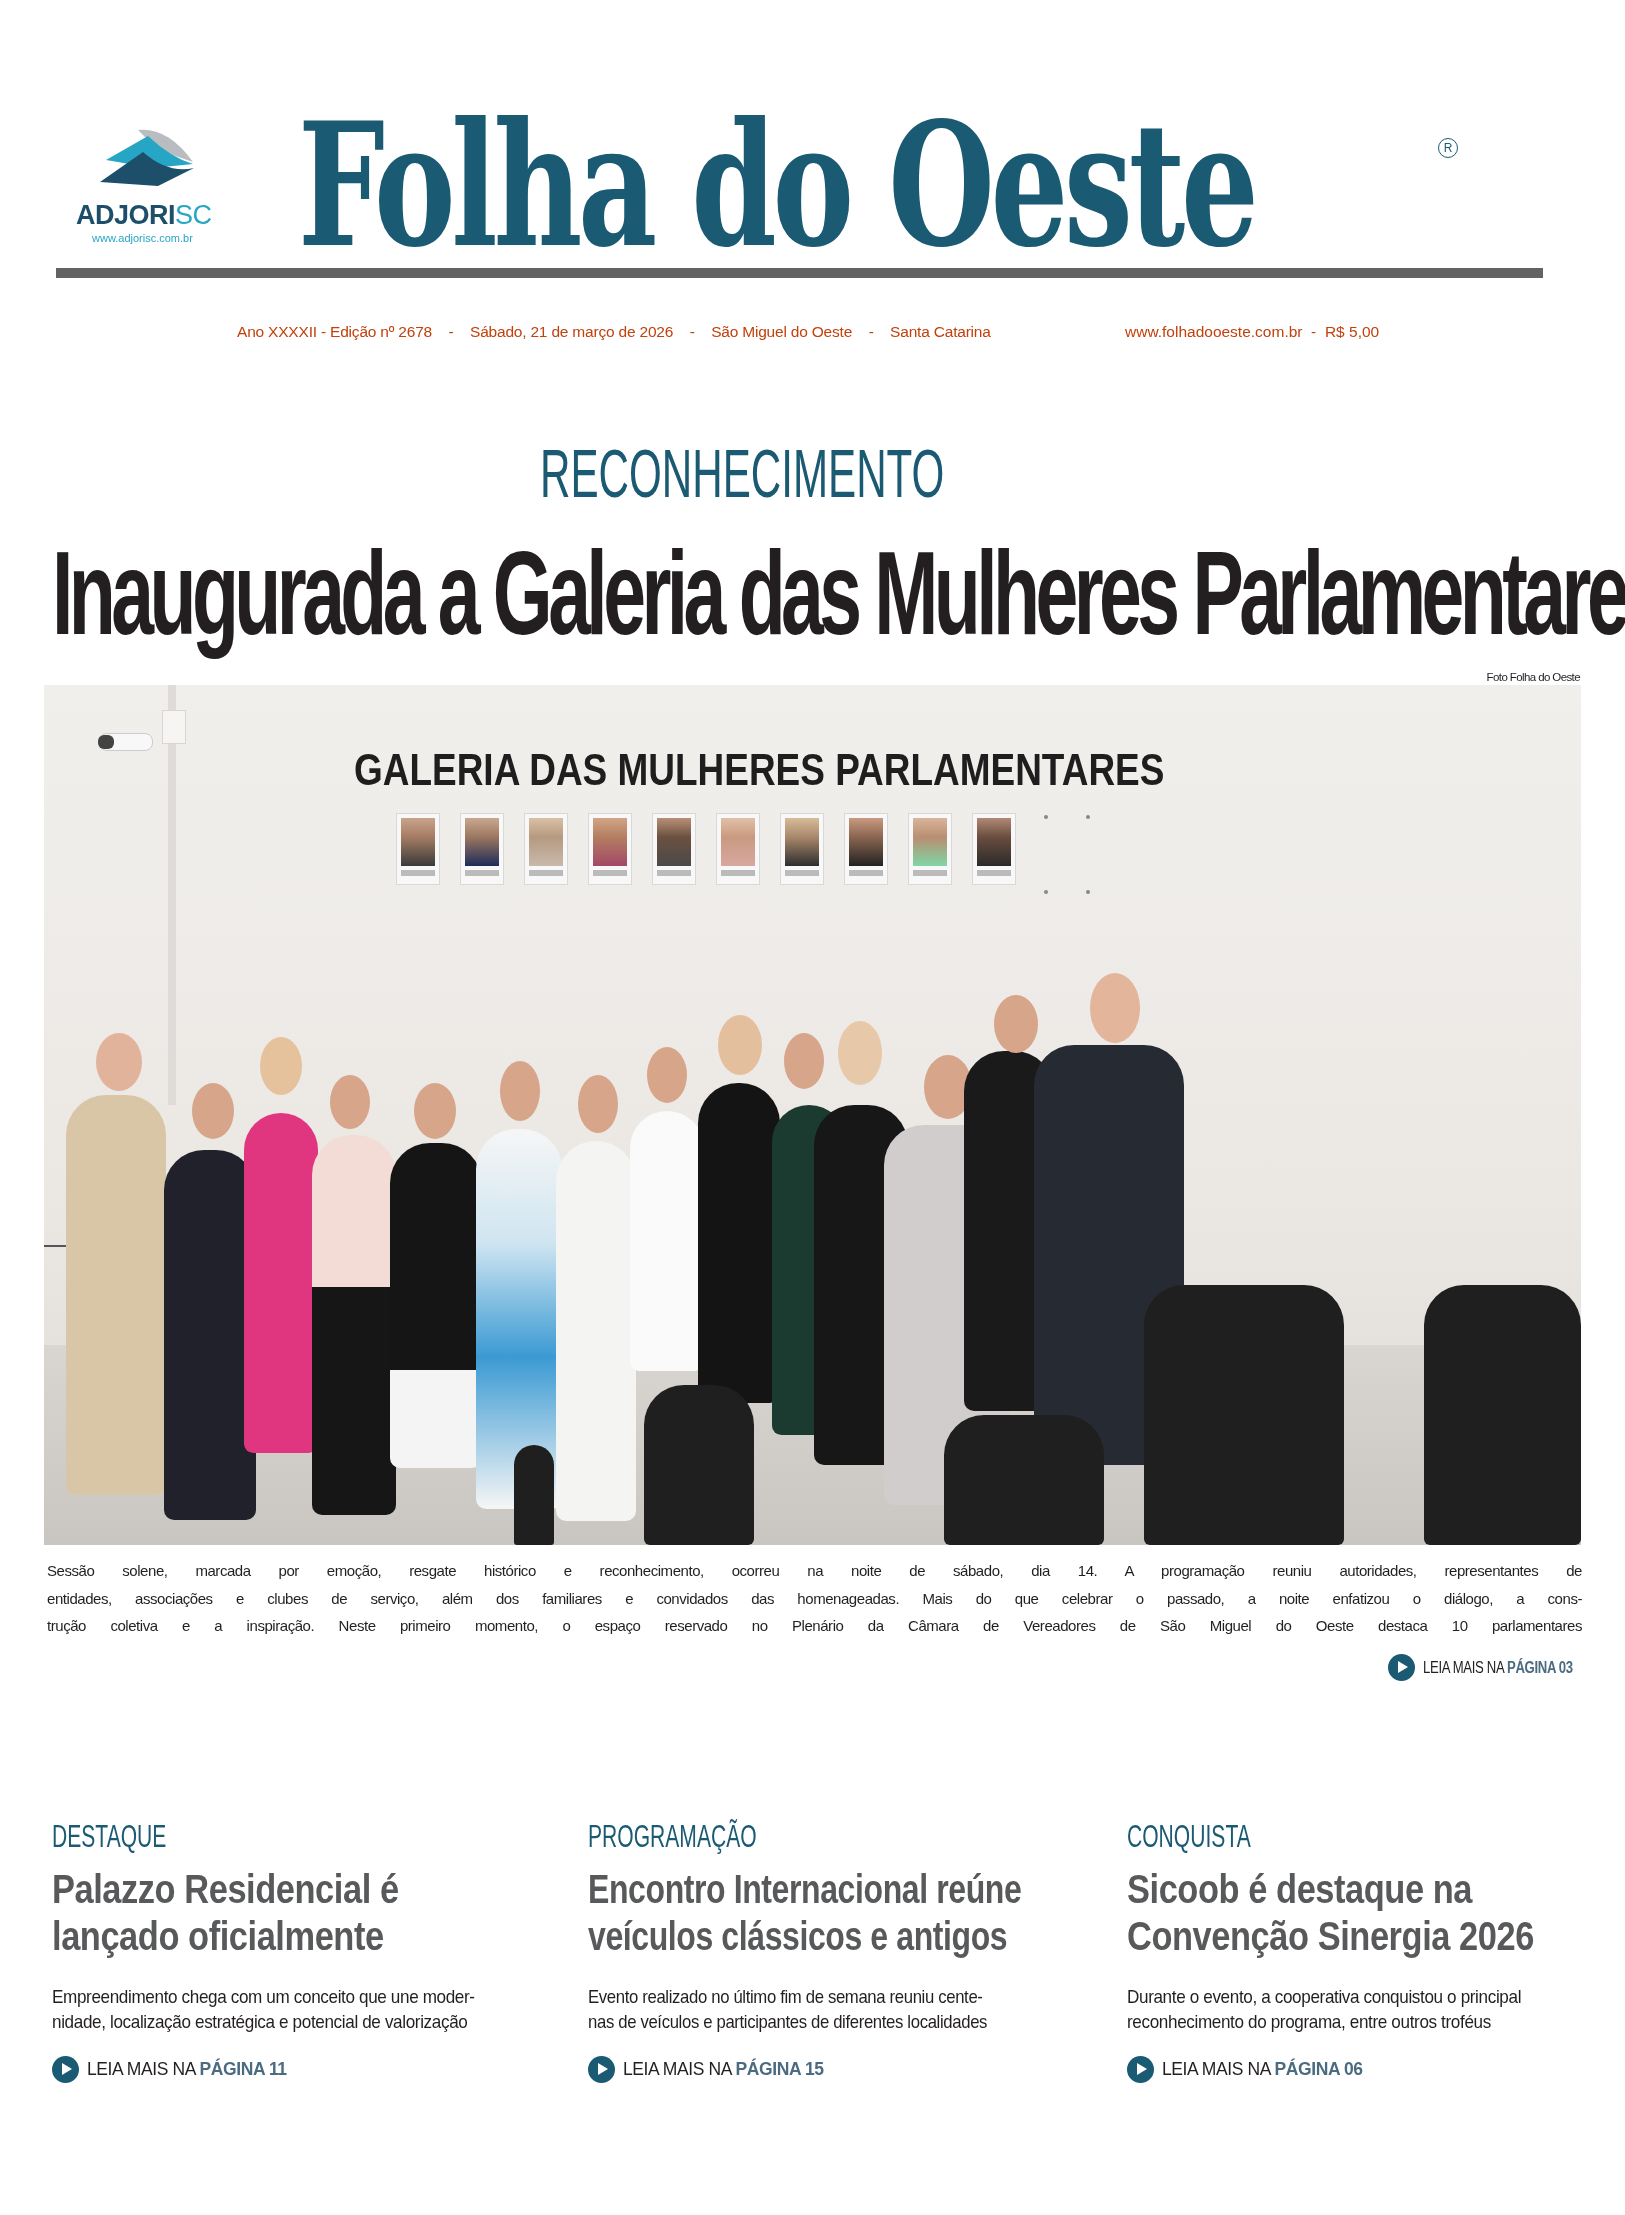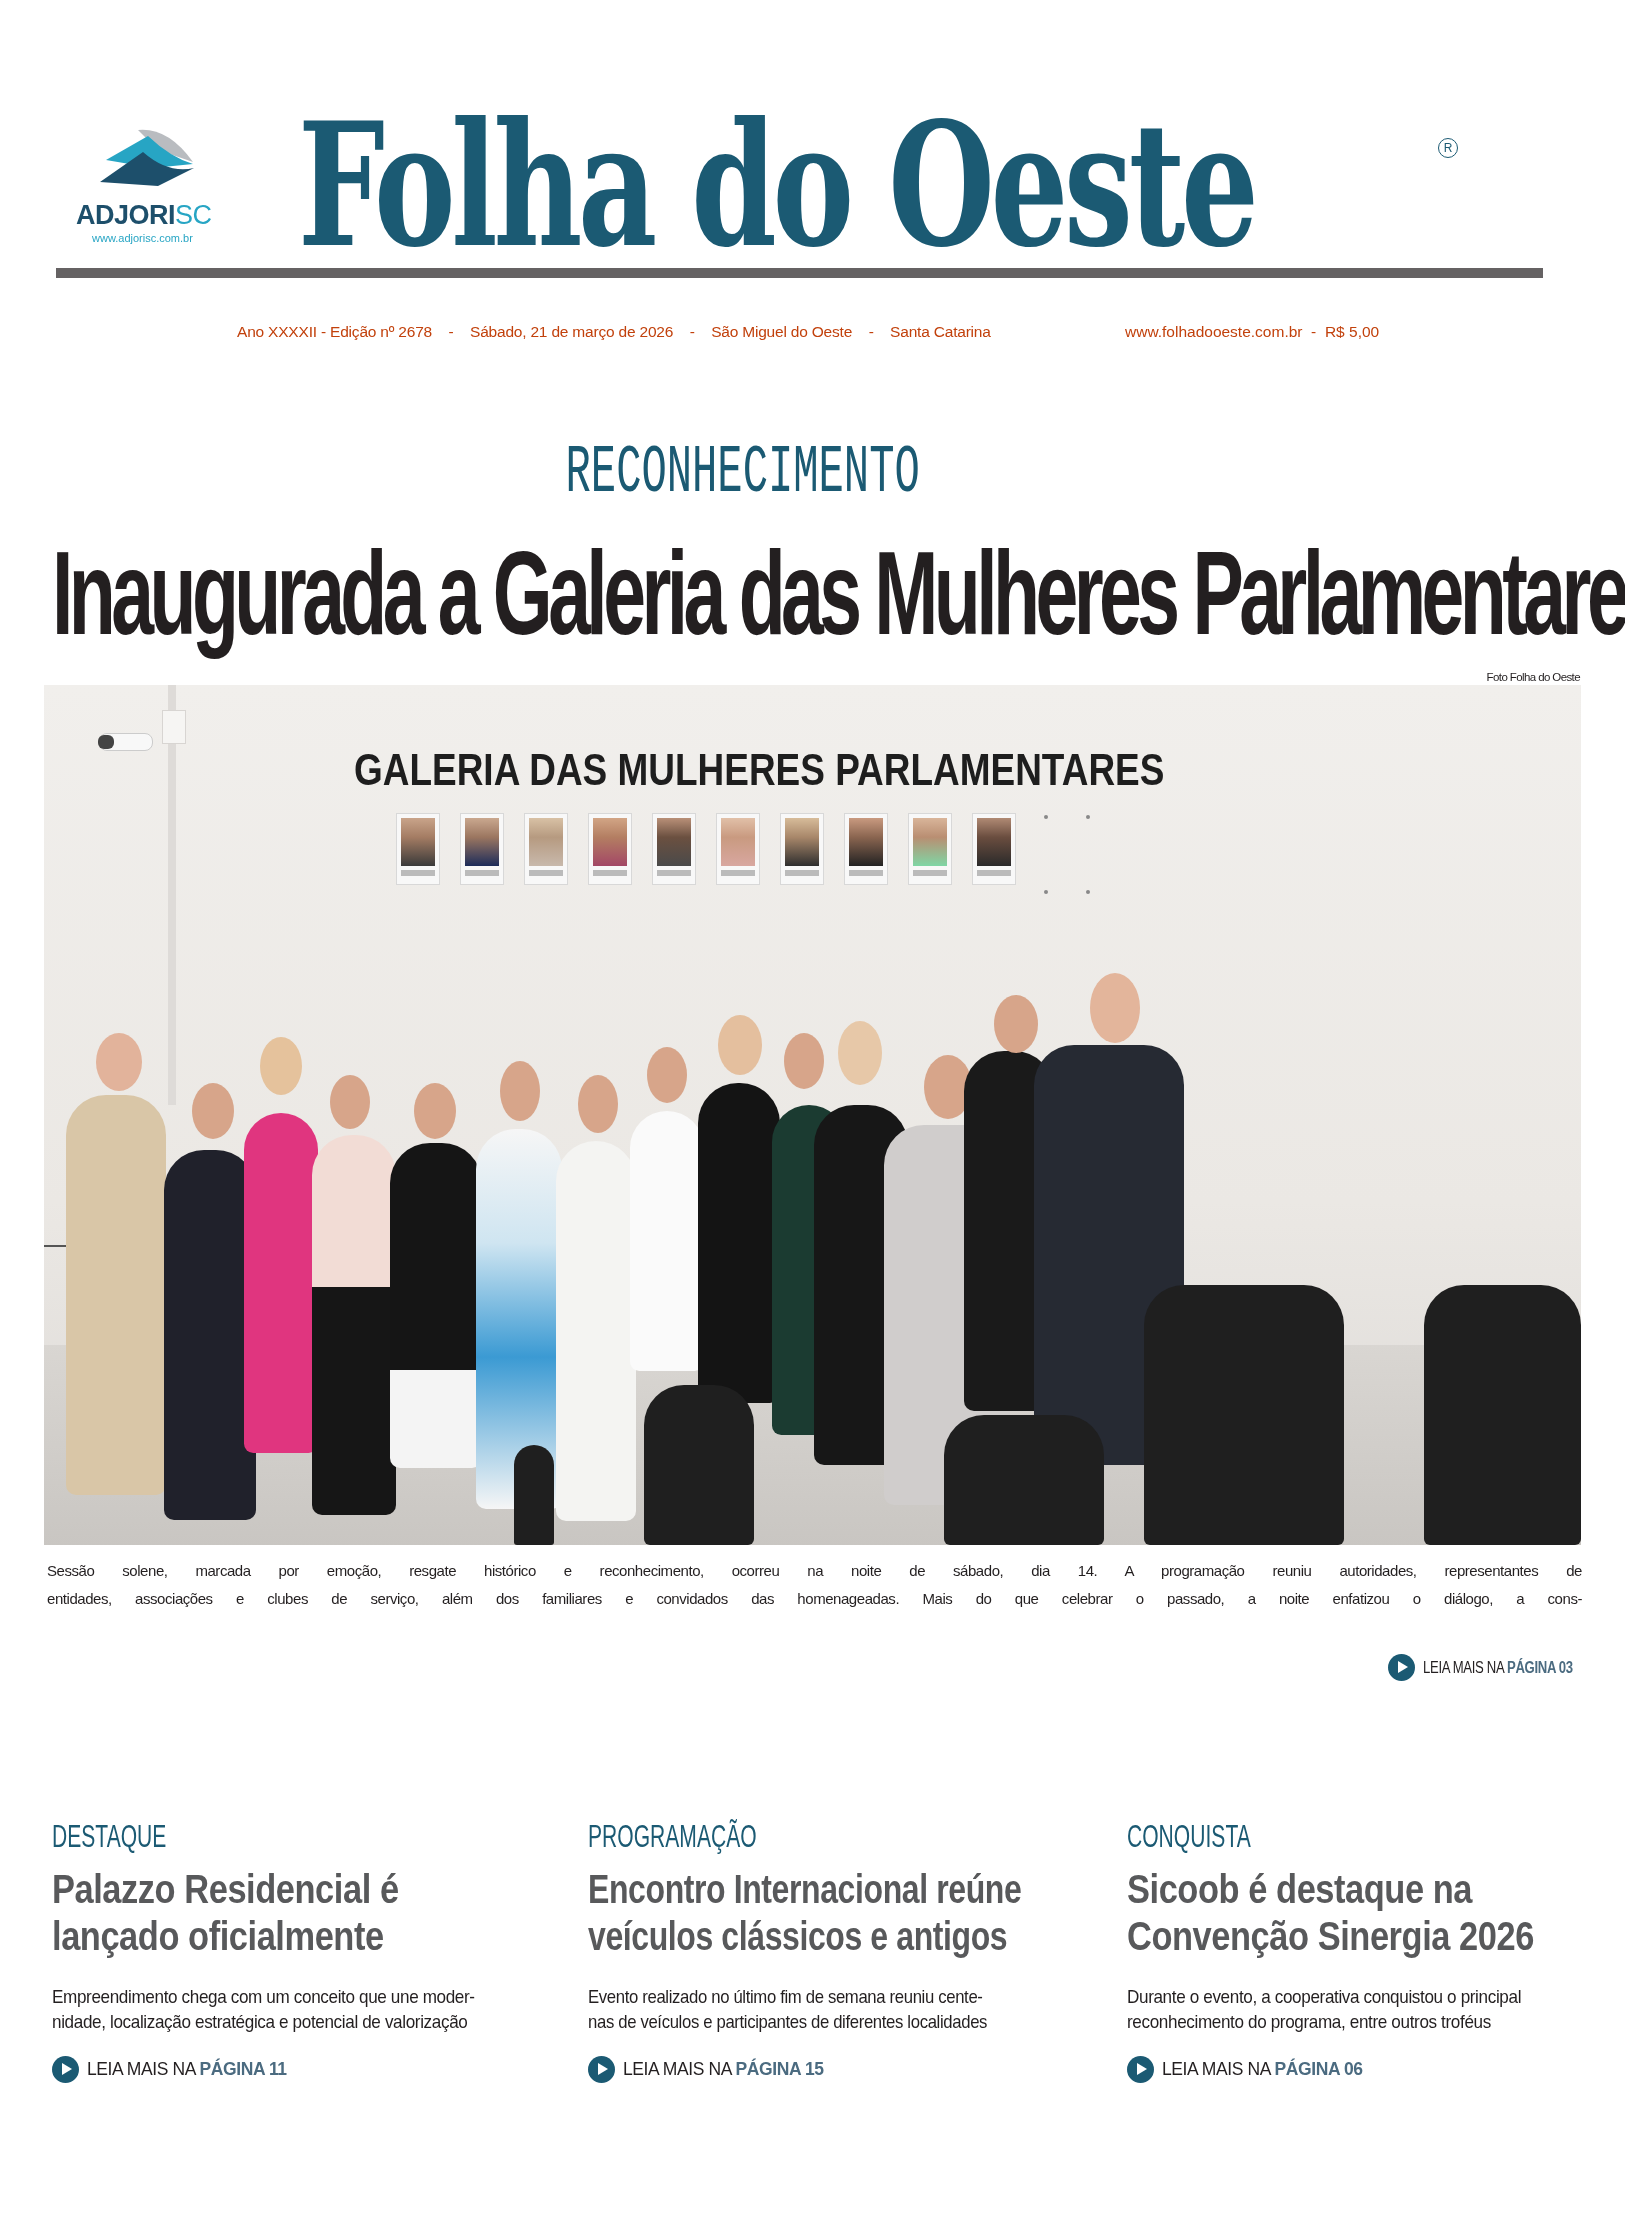--- a/index.html
+++ b/index.html
@@ -17,21 +17,21 @@
   .masthead { left: 298px; top: 100px; height: 170px; font-family: "DejaVu Serif", "Liberation Serif", serif; font-weight: bold; font-size: 170px; line-height: 170px; color: #1b5a73; letter-spacing: -6px; white-space: nowrap; transform-origin: left top; transform: scaleX(0.72); }
   .reg { left: 1438px; top: 138px; width: 18px; height: 18px; border: 1.5px solid #1b5a73; border-radius: 50%; font-size: 12px; line-height: 18px; text-align: center; color: #1b5a73; }
   .rule { left: 56px; top: 268px; width: 1487px; height: 10px; background: #656263; }
 
   .meta { top: 323px; font-size: 15.5px; color: #c2410c; white-space: nowrap; font-family: Liberation Sans, sans-serif; }
   .meta-left { left: 237px; letter-spacing: -0.2px; }
   .meta-left span.sep { display: inline-block; width: 38px; text-align: center; }
   .meta-right { left: 1125px; }
 
   
-  .kicker { left: 0; width: 1485px; top: 438px; text-align: center; font-size: 68px; line-height: 70px; color: #1b5a73; font-weight: normal; font-family: Liberation Mono, monospace; }
+  .kicker { left: 0; width: 1485px; top: 438px; text-align: center; font-size: 68px; line-height: 70px; color: #1b5a73; font-weight: normal; }
   .kicker span { display: inline-block; transform: scaleX(0.62); transform-origin: center; letter-spacing: 0px; }
   .headline { left: 52px; top: 528px; font-size: 118px; line-height: 130px; font-weight: bold; color: #231f20; white-space: nowrap; letter-spacing: -7px; transform-origin: left top; transform: scaleX(0.652); }
 
   .credit { right: 45px; top: 671px; font-size: 11.5px; color: #231f20; letter-spacing: -0.6px; }
 
   
   .photo { left: 44px; top: 685px; width: 1537px; height: 860px; overflow: hidden; background: #ece9e6; }
   .wall { position: absolute; left: 0; top: 0; width: 100%; height: 100%; background: linear-gradient(180deg, #f1efec 0%, #ebe8e4 60%, #dcd9d6 100%); }
   .pillar { position: absolute; left: 124px; top: 0; width: 8px; height: 420px; background: #dedbd8; }
   .jbox { position: absolute; left: 118px; top: 25px; width: 22px; height: 32px; background: #f6f5f3; border: 1px solid #d8d5d2; }
@@ -189,20 +189,21 @@
   <div class="chair" style="left:600px;top:700px;width:110px;height:160px;"></div>
   <div class="chair" style="left:470px;top:760px;width:40px;height:100px;"></div>
   <div class="chair" style="left:900px;top:730px;width:160px;height:130px;"></div>
   <div class="chair" style="left:1100px;top:600px;width:200px;height:260px;"></div>
   <div class="chair" style="left:1380px;top:600px;width:157px;height:260px;"></div>
 </div>
 
 <div class="abs lead">
   <p style="text-align-last:justify">Sessão solene, marcada por emoção, resgate histórico e reconhecimento, ocorreu na noite de sábado, dia 14. A programação reuniu autoridades, representantes de</p>
   <p style="text-align-last:justify">entidades, associações e clubes de serviço, além dos familiares e convidados das homenageadas. Mais do que celebrar o passado, a noite enfatizou o diálogo, a cons-</p>
+  <p style="text-align-last:justify">trução coletiva e a inspiração. Neste primeiro momento, o espaço reservado no Plenário da Câmara de Vereadores de São Miguel do Oeste destaca 10 parlamentares</p>
 </div>
 <div class="abs readmore readmore-main">
   <span class="play"></span>
   <span class="rm-text"><span>LEIA MAIS NA </span><span class="rm-page">PÁGINA 03</span></span>
 </div>
 
 <div class="abs teaser t1">
   <div class="t-kicker">DESTAQUE</div>
   <div class="t-title">
     <div>Palazzo Residencial é</div>

